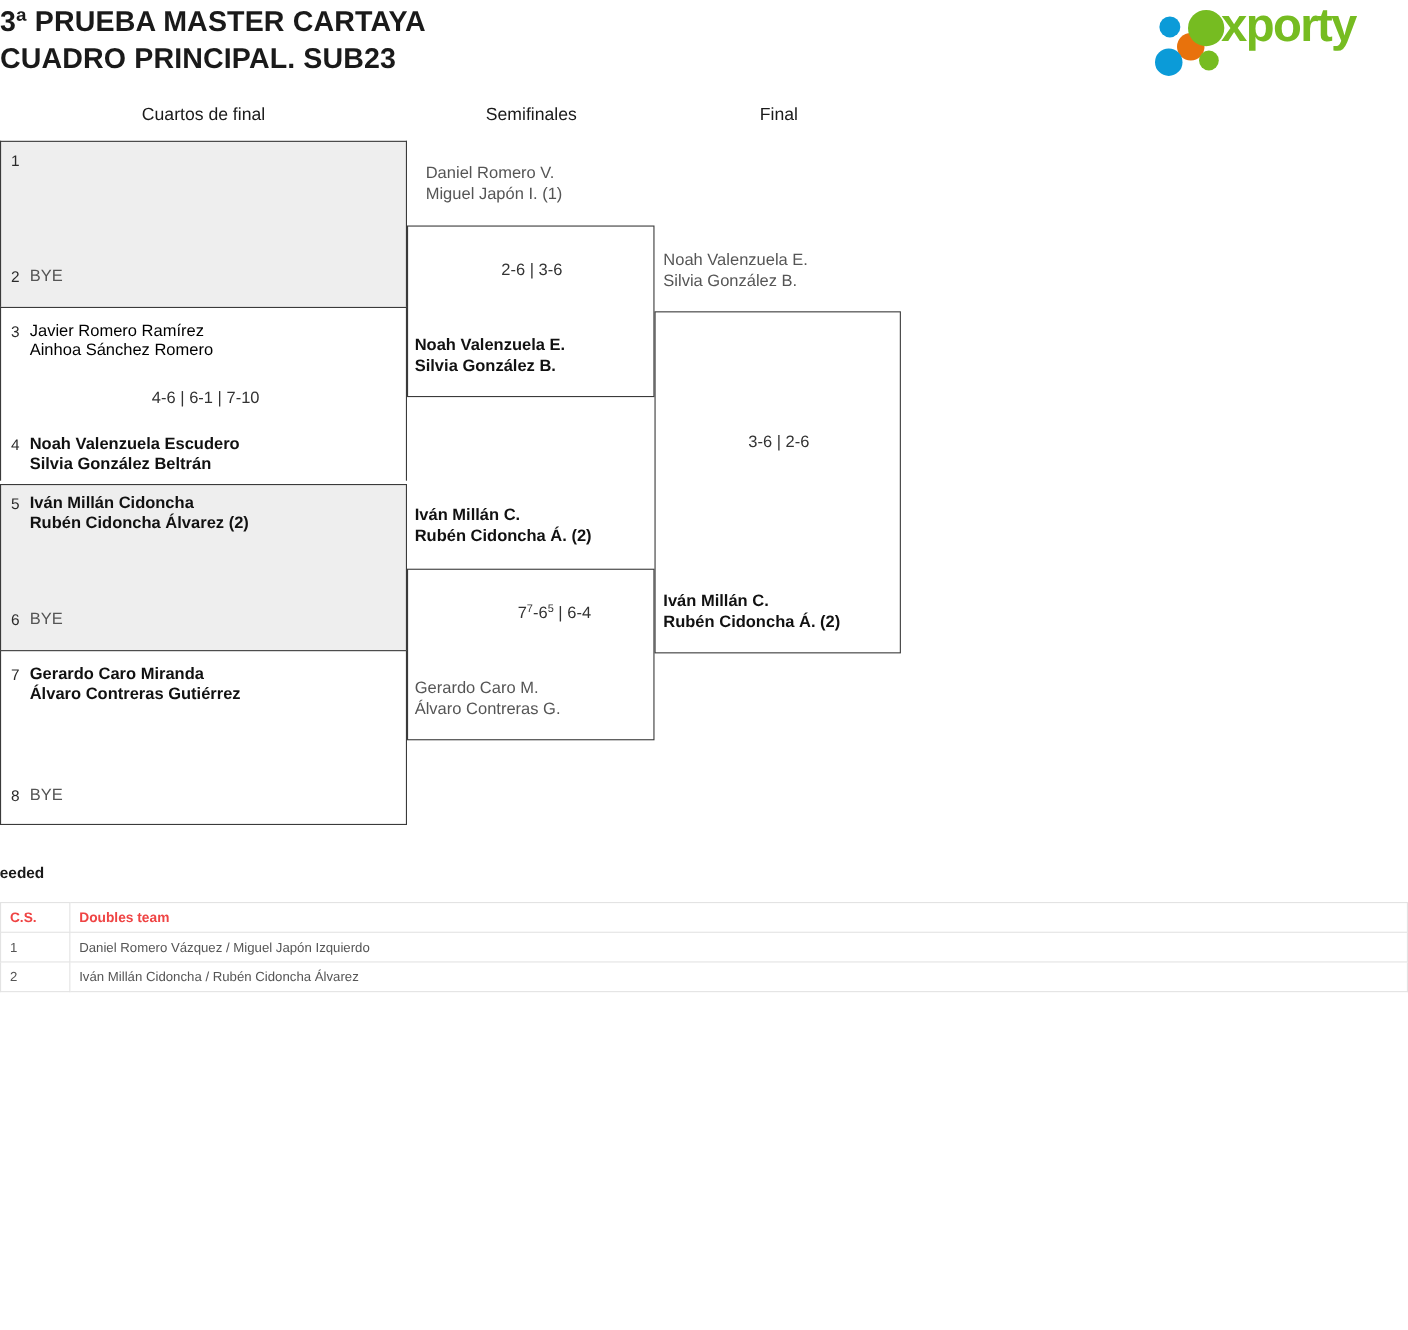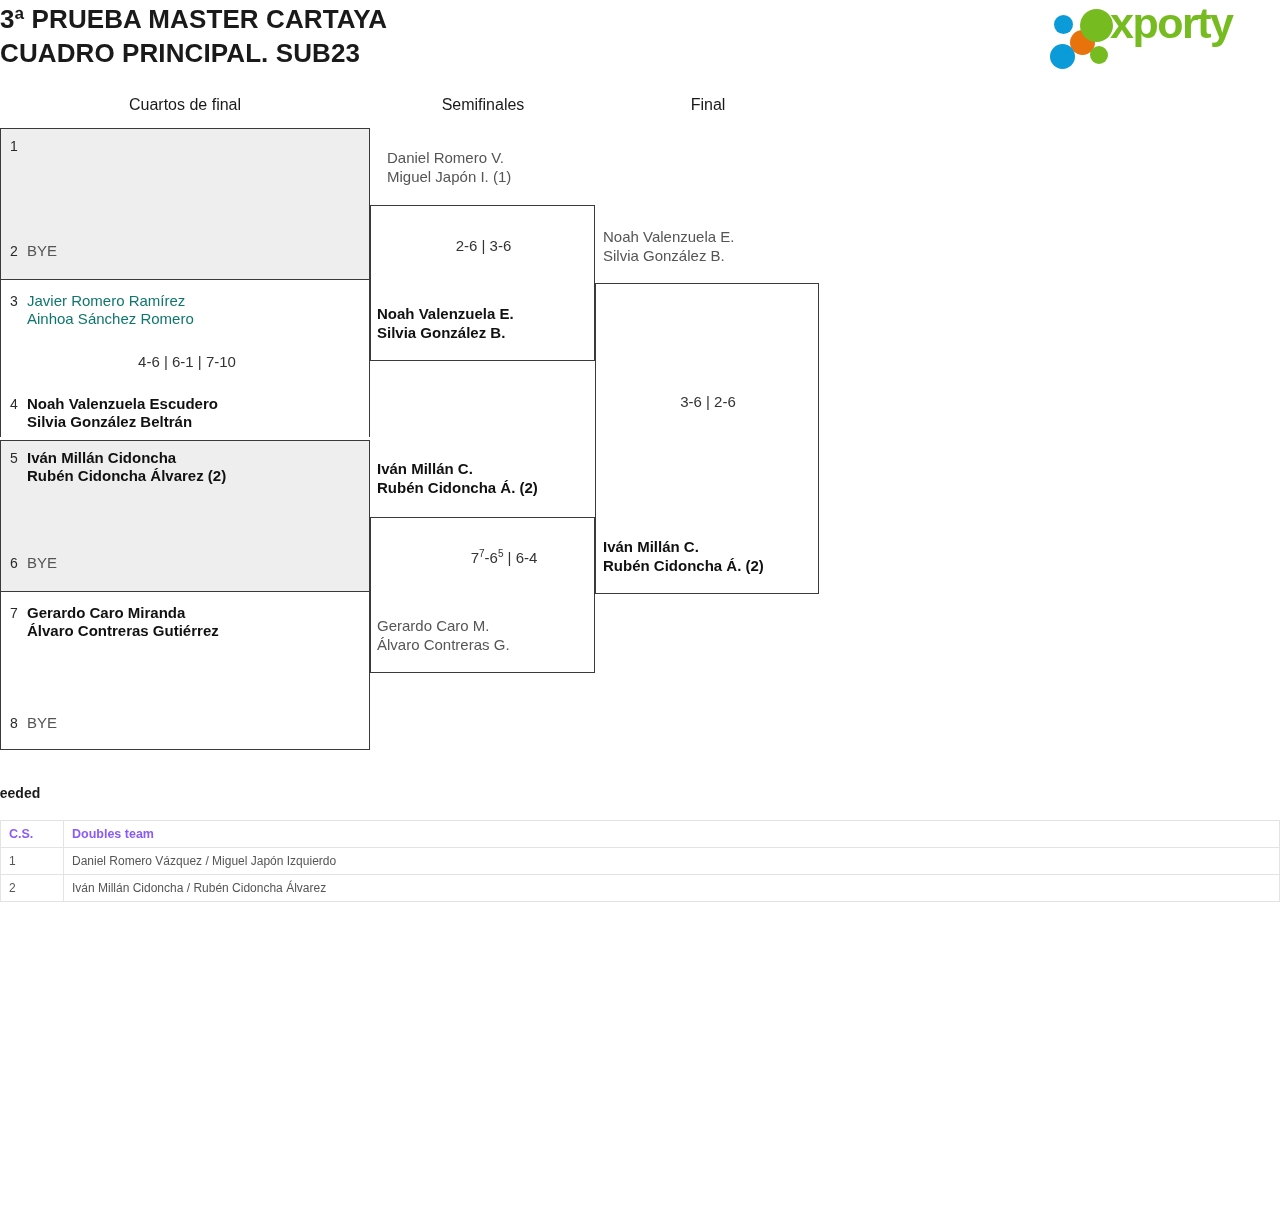--- a/index.html
+++ b/index.html
@@ -102,21 +102,21 @@
     flex: 0 0 26px;
     text-align: center;
     font-size: 14px;
     color: #2a2a2a;
     line-height: 1.28;
     padding-top: 1px;
   }
   .team-names {
     font-size: 15px;
     line-height: 1.23;
-    color: #0f766e;
+    color: #000000;
     white-space: pre;
   }
   .team-names.winner { color: #111111; font-weight: bold; }
   .team-names.bye { color: #555555; font-size: 15px; }
 
   .score {
     position: absolute;
     text-align: center;
     font-size: 15px;
     color: #333333;
@@ -152,21 +152,21 @@
     font-size: 12px;
   }
   #seeded-table th, #seeded-table td {
     border: 1px solid #e3e3e3;
     text-align: left;
     padding: 6px 8px;
     color: #555555;
     font-weight: normal;
   }
   #seeded-table th {
-    color: #8b5cf6;
+    color: #ef4444;
     font-weight: bold;
     font-size: 12.5px;
     margin-left: 24px;
   }
   #seeded-table .col-cs { width: 46px; }
 </style>
 </head>
 <body>
 
 <div id="tournament-title">

